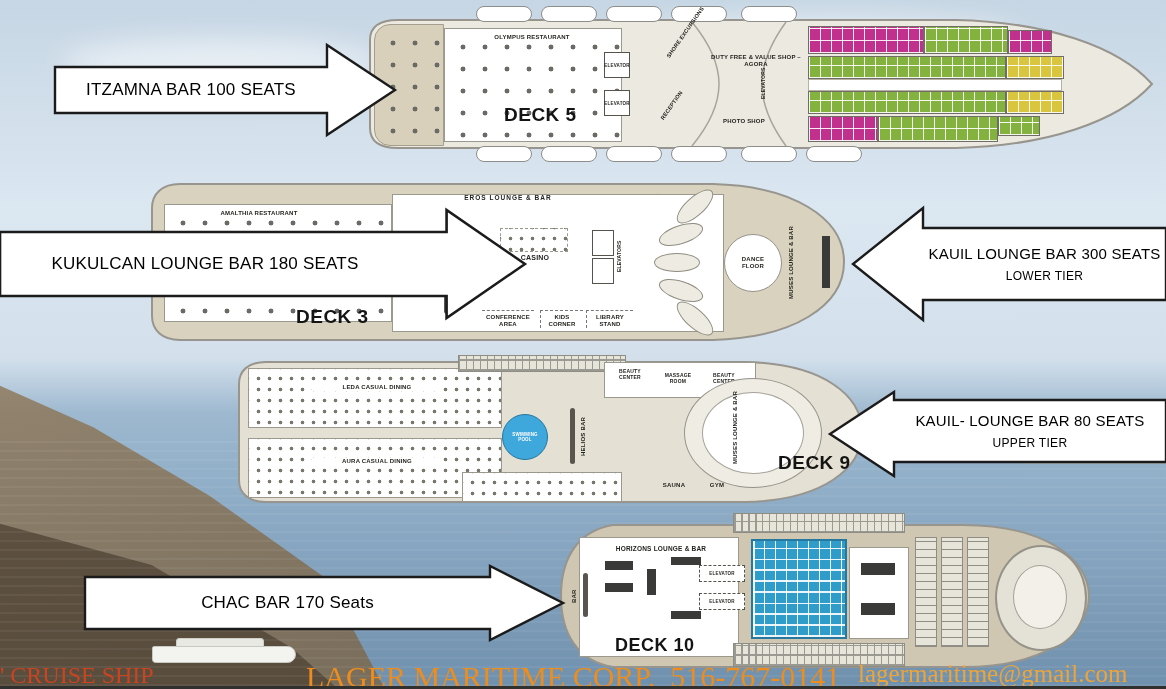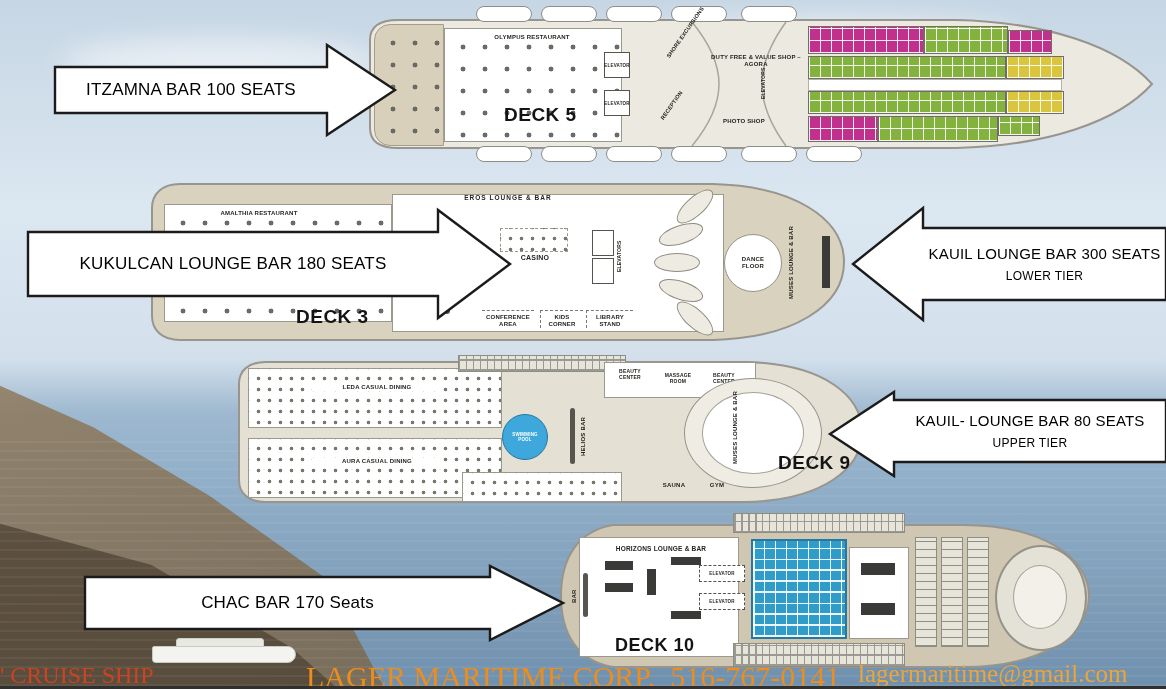--- a/index.html
+++ b/index.html
@@ -232,21 +232,21 @@
 
   <div class="callout" style="left:55px;top:45px;width:340px;height:90px;">
     <svg viewBox="0 0 340 90" preserveAspectRatio="none">
         <polygon points="0,22 272,22 272,0 340,45 272,90 272,68 0,68"></polygon>
       </svg>
     <div class="co-text" style="left:0;top:22px;width:272px;height:46px;">
       <span class="co-label">ITZAMNA BAR 100 SEATS</span>
     </div>
   </div>
 
-  <div class="callout" style="left:28px;top:210px;width:482px;height:108px;">
+  <div class="callout" style="left:0;top:210px;width:482px;height:108px;padding-left:43px;">
     <svg viewBox="0 0 482 108" preserveAspectRatio="none">
         <polygon points="0,22 410,22 410,0 482,54 410,108 410,86 0,86"></polygon>
       </svg>
     <div class="co-text" style="left:0;top:22px;width:410px;height:64px;">
       <span class="co-label">KUKULCAN LOUNGE BAR 180 SEATS</span>
     </div>
   </div>
 
   <div class="callout" style="left:853px;top:208px;width:313px;height:112px;">
     <svg viewBox="0 0 313 112" preserveAspectRatio="none">

